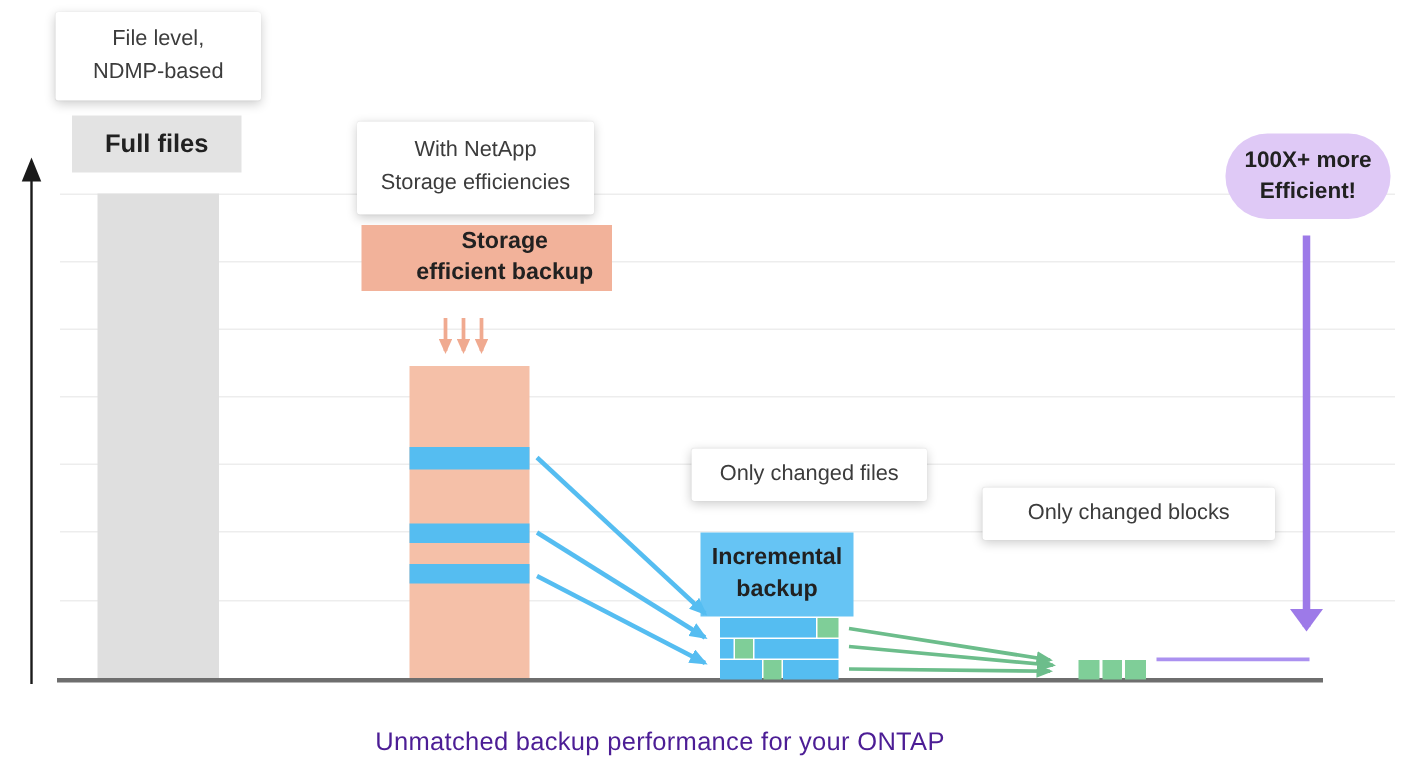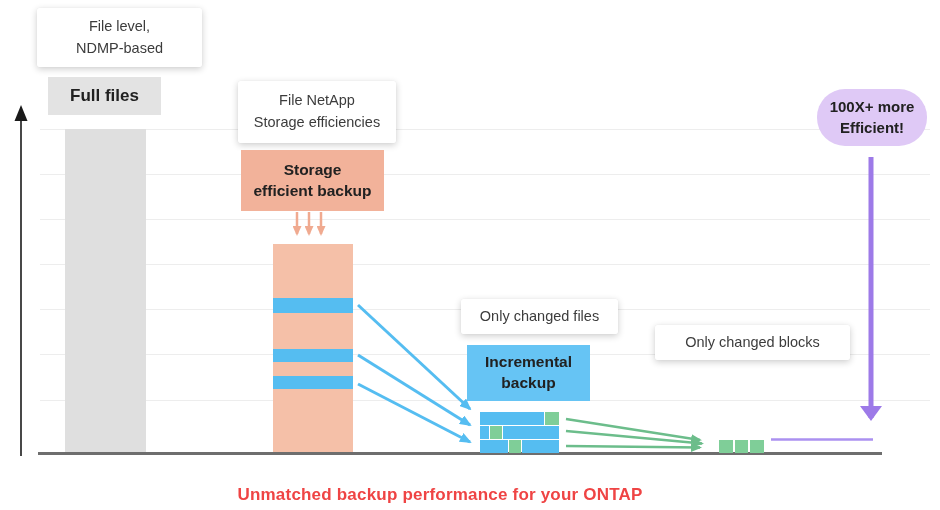--- a/index.html
+++ b/index.html
@@ -24,40 +24,40 @@
   .seg-blue { background:var(--blue); }
   .seg-green { background:var(--green); }
   .bar-block { left:719px; top:440px; height:13px; display:flex; gap:2px; }
   .block-square { width:13.5px; height:13px; background:var(--green); }
   
   .card { position:absolute; background:#fff; border-radius:2px;
     box-shadow:0 2px 7px rgba(0,0,0,0.20), 0 0 1px rgba(0,0,0,0.08);
     display:flex; align-items:center; justify-content:center;
     font-size:14.5px; color:var(--card-text); text-align:center;
     white-space:pre-line; line-height:1.5; }
-  .card-file   { left:37px;  top:8px;   width:165px; height:59px; }
+  .card-file   { left:37px;  top:8px;   width:137px; height:59px; }
   .card-netapp { left:238px; top:81px;  width:158px; height:62px; }
   .card-files  { left:443px; top:299px; width:157px; height:35px;margin-left:18px; }
   .card-blocks { left:655px; top:325px; width:195px; height:35px; }
   
   .tag { position:absolute; display:flex; align-items:center; justify-content:center;
     font-weight:bold; color:var(--text-dark); text-align:center;
     white-space:pre-line; line-height:1.35; font-size:15.5px; }
   .tag-full { left:48px; top:77px; width:113px; height:38px;
     background:var(--full-label-bg); font-size:17px; }
-  .tag-storage { left:241px; top:150px; width:143px; height:61px; background:var(--salmon-label); }
-  .tag-incremental { left:467px; top:345px; width:123px; height:56px; background:var(--blue-label); }
+  .tag-storage { left:241px; top:150px; width:143px; height:44px; background:var(--salmon-label);padding-left:24px; }
+  .tag-incremental { left:467px; top:355px; width:102px; height:56px; background:var(--blue-label); }
   .tag-block { left:693px; top:372px; width:98px; height:56px; background:var(--green-label); }
   .tag-efficiency { left:817px; top:89px; width:110px; height:57px;
     background:var(--lavender); font-size:15px;border-radius:28px; }
   
   #arrows { position:absolute; left:0; top:0; width:940px; height:510px; pointer-events:none; }
   
   .title { position:absolute; left:0; top:485px; width:880px; text-align:center;
-    font-weight:bold; font-size:17px; color:#ef4444; letter-spacing:0.2px; }
+    font-weight:normal; font-size:17px; color:#4c1d95; letter-spacing:0.2px; }
 </style>
 </head>
 <body>
 
 <div id="canvas">
 
   <div class="gridline" style="top:129px"></div>
   <div class="gridline" style="top:174px"></div>
   <div class="gridline" style="top:219px"></div>
   <div class="gridline" style="top:264px"></div>
@@ -92,21 +92,21 @@
   </div>
 
   <div class="bar bar-block">
     <div class="block-square"></div>
     <div class="block-square"></div>
     <div class="block-square"></div>
   </div>
 
   <div class="card card-file">File level,
 NDMP-based</div>
-  <div class="card card-netapp">File NetApp
+  <div class="card card-netapp">With NetApp
 Storage efficiencies</div>
   <div class="card card-files">Only changed files</div>
   <div class="card card-blocks">Only changed blocks</div>
 
   <div class="tag tag-full">Full files</div>
   <div class="tag tag-storage">Storage
 efficient backup</div>
   <div class="tag tag-incremental">Incremental
 backup</div>
   <div class="tag tag-efficiency">100X+ more

